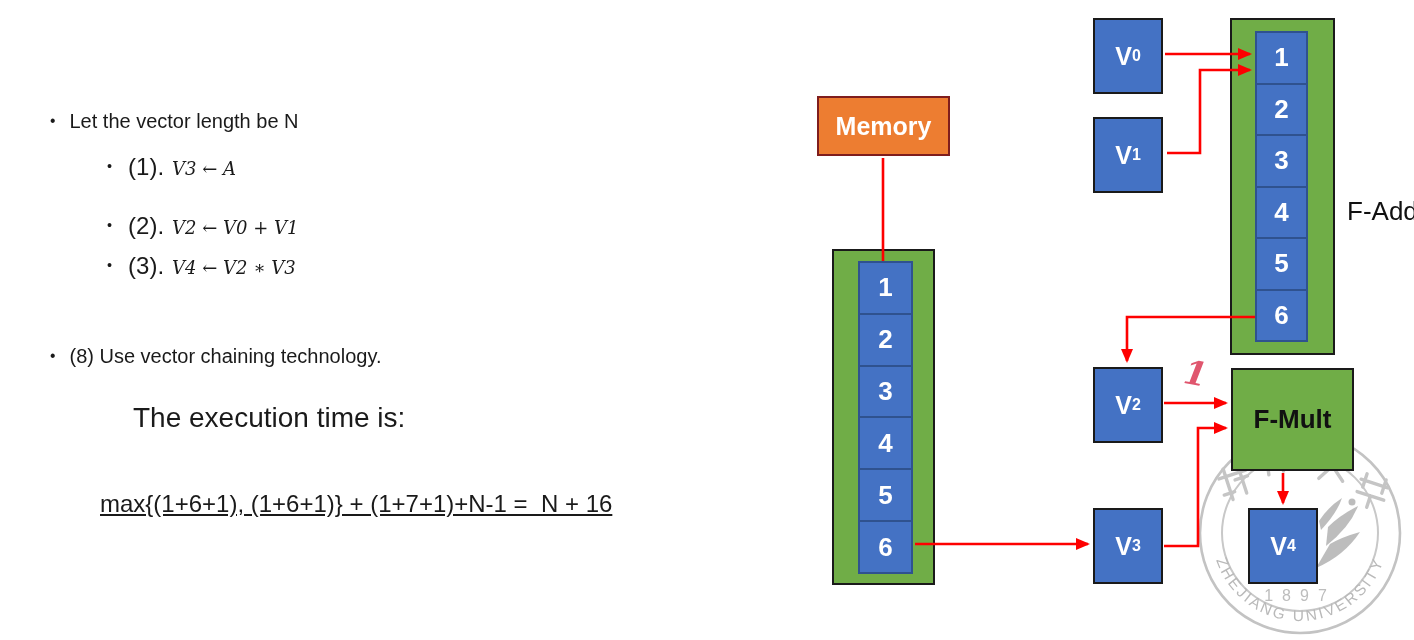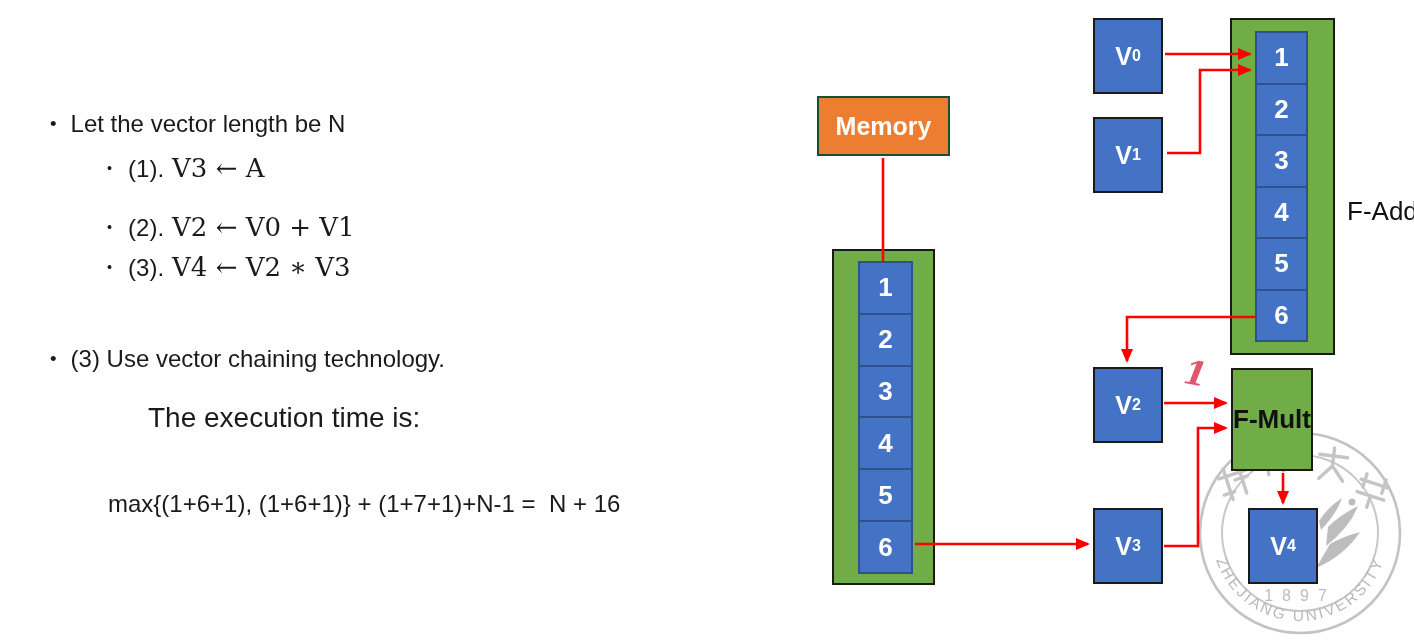--- a/index.html
+++ b/index.html
@@ -8,33 +8,33 @@
     width: 1414px; height: 640px;
     position: relative;
     background: #ffffff;
     font-family: "Liberation Sans", sans-serif;
     color: #1a1a1a;
     overflow: hidden;
   }
   .abs { position: absolute; }
 
   
-  .b-main { font-size: 24px; white-space: nowrap; }
+  .b-main { font-size: 20px; white-space: nowrap; }
   .dot::before { content: "•"; font-size: 0.78em; margin-right: 14px; position: relative; top: -2px; }
   .sdot::before { content: "•"; font-size: 0.60em; margin-right: 16px; position: relative; top: -4px; }
   .step-line { font-size: 24px; white-space: nowrap; }
   .step-label { margin-right: 8px; }
-  .math { font-family: "DejaVu Serif", serif; font-size: 26px; }
+  .math { font-family: "DejaVu Serif", serif; font-style: italic; font-size: 18px; }
   .exec-line { font-size: 28px; white-space: nowrap; }
   .formula { font-size: 24px; white-space: pre; }
 
   
   .memory-box {
     left: 817px; top: 96px; width: 133px; height: 60px;
-    background: #ED7D31; border: 2px solid #14532d;
+    background: #ED7D31; border: 2px solid #7f1d1d;
     color: #fff; font-weight: bold; font-size: 25px;
     display: flex; align-items: center; justify-content: center;
     z-index: 2;
   }
   .pipe { background: #70AD47; border: 2px solid #1a1a1a; z-index: 2; }
   .pipe-mem  { left: 832px;  top: 249px; width: 103px; height: 336px; }
   .pipe-fadd { left: 1230px; top: 18px;  width: 105px; height: 337px; }
   .cells { position: absolute; display: flex; flex-direction: column; }
   .cells-mem  { left: 24px; top: 10px; width: 55px; height: 313px; }
   .cells-fadd { left: 23px; top: 11px; width: 53px; height: 311px; }
@@ -46,21 +46,21 @@
   .cell:first-child { margin-top: 0; }
   .reg {
     position: absolute; width: 70px; height: 76px;
     background: #4472C4; border: 2px solid #1a1a1a;
     color: #fff; font-weight: bold; font-size: 25px;
     display: flex; align-items: center; justify-content: center;
     z-index: 2;
   }
   .reg sub { font-size: 16px; line-height: 1; }
   .fmult-box {
-    left: 1231px; top: 368px; width: 82px; height: 103px;
+    left: 1231px; top: 368px; width: 123px; height: 103px;
     background: #70AD47; border: 2px solid #1a1a1a;
     color: #111; font-weight: bold; font-size: 26px;
     display: flex; align-items: center; justify-content: center;
     z-index: 2;
   }
   .fadd-label { left: 1347px; top: 196px; font-size: 26px; color: #111; z-index: 2; white-space: nowrap; }
   .chain-annotation {
     left: 1184px; top: 354px;
     font-family: "DejaVu Serif", serif; font-style: italic; font-weight: bold;
     font-size: 33px; color: #E0566E;
@@ -116,26 +116,26 @@
   <span class="sdot"></span><span class="step-label">(1).</span><span class="math">V3 ← A</span>
 </div>
 <div class="abs step-line" style="left:107px; top:212px;">
   <span class="sdot"></span><span class="step-label">(2).</span><span class="math">V2 ← V0 + V1</span>
 </div>
 <div class="abs step-line" style="left:107px; top:252px;">
   <span class="sdot"></span><span class="step-label">(3).</span><span class="math">V4 ← V2 ∗ V3</span>
 </div>
 
 <div class="abs b-main" style="left:50px; top:345px;">
-  <span class="dot"></span><span>(3) Use vector chaining technology.</span>
-</div>
-
-<div class="abs exec-line" style="left:133px; top:402px;margin-left:15px;">The execution time is:</div>
-
-<div class="abs formula" style="left:108px; top:490px;">max{(1+6+1), (1+6+1)} + (1+7+1)+N-1 =  N + 16</div>
+  <span class="dot"></span><span>(8) Use vector chaining technology.</span>
+</div>
+
+<div class="abs exec-line" style="left:133px; top:402px;">The execution time is:</div>
+
+<div class="abs formula" style="left:100px; top:490px;text-decoration:underline;">max{(1+6+1), (1+6+1)} + (1+7+1)+N-1 =  N + 16</div>
 
 <div class="abs memory-box">
   <span>Memory</span>
 </div>
 
 <div class="abs pipe pipe-mem">
   <div class="cells cells-mem">
     <div class="cell">1</div>
     <div class="cell">2</div>
     <div class="cell">3</div>

